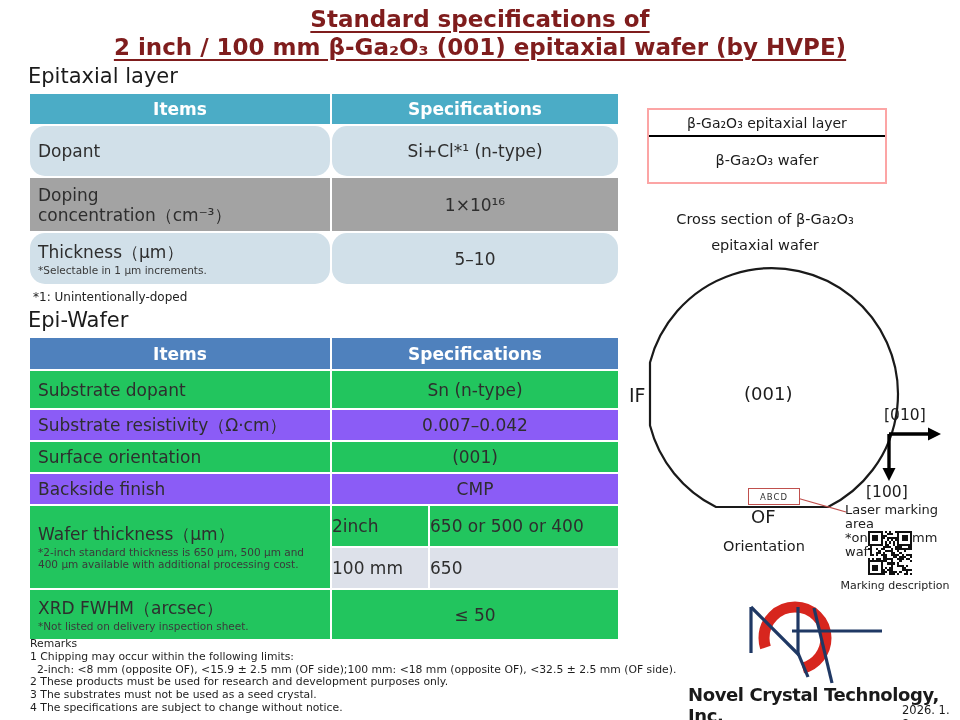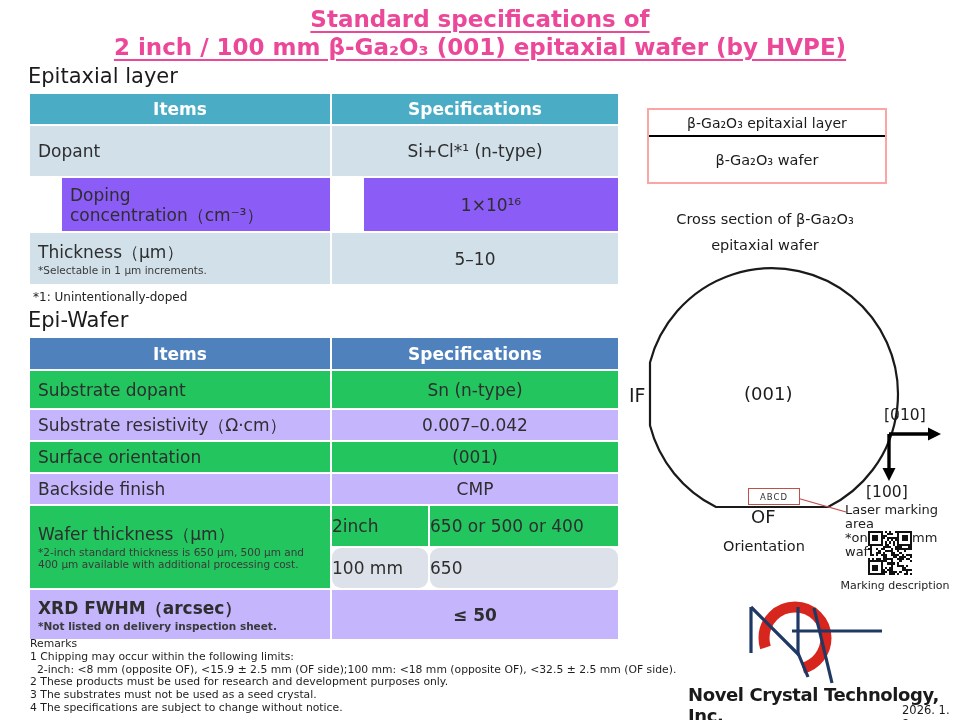--- a/index.html
+++ b/index.html
@@ -5,21 +5,21 @@
   html,body{margin:0;padding:0;}
   body{
     width:960px;height:720px;position:relative;background:#ffffff;
     font-family:"DejaVu Sans","Liberation Sans",sans-serif;color:#2a2a2a;
     overflow:hidden;
   }
   .abs{position:absolute;}
   .pre{white-space:pre-line;}
 
   
-  .title{left:0;top:5px;width:960px;text-align:center;font-weight:bold;color:#ec4899;}
+  .title{left:0;top:5px;width:960px;text-align:center;font-weight:bold;color:#7f1d1d;}
   .title .ln{display:block;font-size:23px;line-height:28px;
     text-decoration:underline;text-decoration-thickness:2px;text-underline-offset:4px;}
 
   
   .sec{font-size:21px;color:#1b1b1b;}
 
   
   .tbl{display:grid;gap:2px;background:#ffffff;}
   .t1{left:30px;top:94px;width:588px;grid-template-columns:300px 286px;
       grid-template-rows:30px 50px 53px 51px;}
@@ -27,23 +27,23 @@
       grid-template-rows:31px 37px 30px 30px 30px 40px 40px 49px;}
   .hcell{color:#fff;font-weight:bold;font-size:17px;display:flex;align-items:center;justify-content:center;}
   .t1 .hcell{background:#4BACC6;}
   .t2 .hcell{background:#4F81BD;}
   .span23{grid-column:2/4;}
   .rowspan2{grid-row:span 2;}
   .icell{display:flex;flex-direction:column;justify-content:center;padding-left:8px;padding-right:4px;font-size:17px;line-height:20px;color:#2e2e2e;}
   .scell{display:flex;align-items:center;justify-content:center;font-size:17px;color:#2e2e2e;}
   .lcell{display:flex;align-items:center;justify-content:flex-start;padding-left:0;font-size:17px;color:#2e2e2e;}
   .note{font-size:10.5px;line-height:12px;color:#3a3a3a;margin-top:2px;}
-  .td1{background:#D1E0E9;} .tl1{background:#8b5cf6;margin-left:32px;}
-  .td2{background:#22c55e;} .tl2{background:#c4b5fd;}
-  .tm2{background:#DDE1EA;border-radius:9px;} .tx2{background:#c4b5fd;font-weight:bold;}
+  .td1{background:#D1E0E9;border-radius:15px;} .tl1{background:#a3a3a3;}
+  .td2{background:#22c55e;} .tl2{background:#8b5cf6;}
+  .tm2{background:#DDE1EA;} .tx2{background:#22c55e;}
   .fn{font-size:12px;color:#222;}
 
   
   .stack{left:647px;top:108px;width:236px;border:2px solid #fca5a5;background:#fff;}
   .stack .top{height:25px;border-bottom:2px solid #000;display:flex;align-items:center;justify-content:center;font-size:14px;color:#1c1c1c;}
   .stack .bot{height:45px;display:flex;align-items:center;justify-content:center;font-size:14.5px;color:#1c1c1c;}
   .stack-cap{left:640px;top:206px;width:250px;text-align:center;font-size:14.5px;line-height:26px;color:#1c1c1c;}
 
   
   .lab{color:#1c1c1c;}

